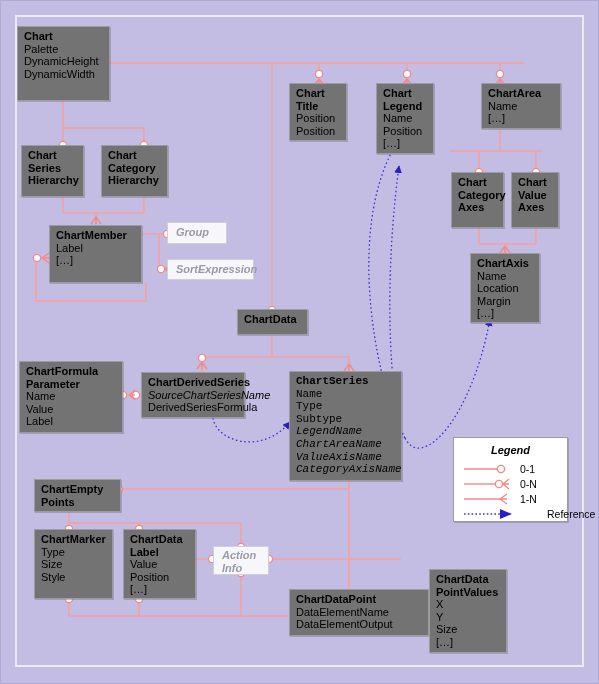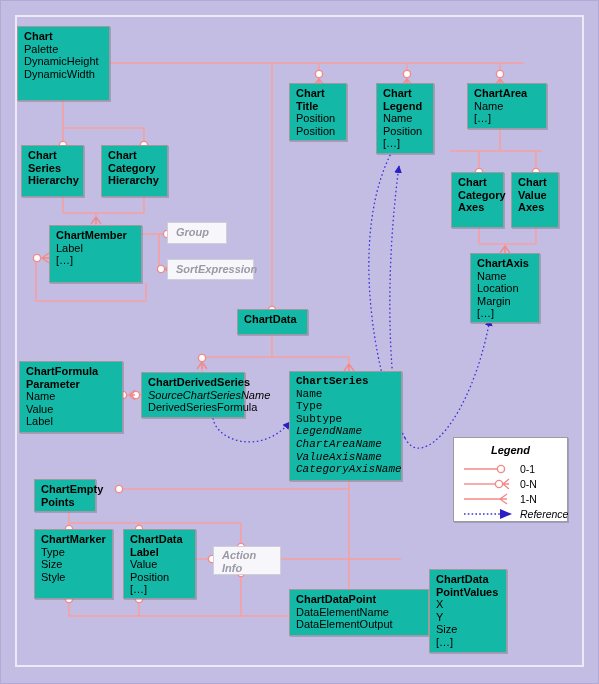--- a/index.html
+++ b/index.html
@@ -10,21 +10,21 @@
     background:#c3bde4; box-sizing:border-box;
     border:1px solid #b0aad6;
   }
   #inner-frame{
     position:absolute; left:14px; top:14px; width:569px; height:652px;
     border:2px solid #ece9f8; box-sizing:border-box; pointer-events:none;
   }
   #canvas{position:absolute; left:0; top:0; width:599px; height:684px;}
 
   .box{
-    position:absolute; background:#14b8a6;
+    position:absolute; background:#737373;
     border:1px solid #9c9c9c;
     box-shadow:1px 1px 0 rgba(120,115,150,.45);
     box-sizing:border-box;
     padding:3px 5px 20px 6px;
     font-size:11px; line-height:12.6px; color:#000;
   }
   .box .t{font-weight:bold;}
   .box .a{font-weight:normal;}
   .box .fk{font-style:italic;}
 
@@ -41,21 +41,21 @@
     position:absolute; background:#ffffff;
     border:1px solid #9c9c9c;
     box-shadow:1px 1px 0 rgba(120,115,150,.45);
     box-sizing:border-box;
   }
   .legendbox .lg-title{
     text-align:center; font-size:11px; font-style:italic; font-weight:bold;
     color:#000; margin-top:6px;
   }
   .legendbox .lg-row{position:absolute; font-size:10.5px; color:#000;}
-  .legendbox .lg-row.ital{font-style:italic;}
+  .legendbox .lg-row.ital{margin-left:27px;}
 </style>
 </head>
 <body>
 
 <div id="frame">
   <div id="inner-frame"></div>
 
   <svg id="canvas" viewBox="0 0 599 684" xmlns="http://www.w3.org/2000/svg">
     <defs>
       <marker id="refarrow" viewBox="0 0 10 10" refX="9" refY="5" markerWidth="6" markerHeight="6" orient="auto-start-reverse">
@@ -175,21 +175,21 @@
   </div>
 
   <div class="box" style="left:375px;top:82px;width:58px;height:71px;">
     <div class="t">Chart</div>
     <div class="t">Legend</div>
     <div class="a">Name</div>
     <div class="a">Position</div>
     <div class="a">[…]</div>
   </div>
 
-  <div class="box" style="left:466px;top:82px;width:80px;height:46px;">
+  <div class="box" style="left:480px;top:82px;width:80px;height:46px;">
     <div class="t">ChartArea</div>
     <div class="a">Name</div>
     <div class="a">[…]</div>
   </div>
 
   <div class="box" style="left:20px;top:144px;width:63px;height:52px;">
     <div class="t">Chart</div>
     <div class="t">Series</div>
     <div class="t">Hierarchy</div>
   </div>
@@ -248,21 +248,21 @@
     <div class="t">ChartSeries</div>
     <div class="a">Name</div>
     <div class="a">Type</div>
     <div class="a">Subtype</div>
     <div class="a fk">LegendName</div>
     <div class="a fk">ChartAreaName</div>
     <div class="a fk">ValueAxisName</div>
     <div class="a fk">CategoryAxisName</div>
   </div>
 
-  <div class="box" style="left:33px;top:478px;width:62px;height:33px;">
+  <div class="box" style="left:33px;top:478px;width:87px;height:33px;">
     <div class="t">ChartEmpty</div>
     <div class="t">Points</div>
   </div>
 
   <div class="box" style="left:33px;top:528px;width:79px;height:70px;">
     <div class="t">ChartMarker</div>
     <div class="a">Type</div>
     <div class="a">Size</div>
     <div class="a">Style</div>
   </div>
@@ -291,21 +291,21 @@
   </div>
 
   <div class="ghost" style="left:166px;top:221px;width:60px;height:22px;">
     <div>Group</div>
   </div>
 
   <div class="ghost" style="left:166px;top:258px;width:87px;height:21px;text-align:right;">
     <div>SortExpression</div>
   </div>
 
-  <div class="ghost" style="left:212px;top:545px;width:68px;height:29px;padding-top:2px;">
+  <div class="ghost" style="left:212px;top:545px;width:56px;height:29px;padding-top:2px;">
     <div>Action</div>
     <div>Info</div>
   </div>
 
   <div class="legendbox" style="left:452px;top:436px;width:115px;height:85px;">
     <div class="lg-title">Legend</div>
 
     <svg width="115" height="62" style="position:absolute;left:0;top:22px;">
       <g stroke="#f28a8a" stroke-width="1.4" fill="none">
         <line x1="10" y1="9" x2="44" y2="9"></line>

